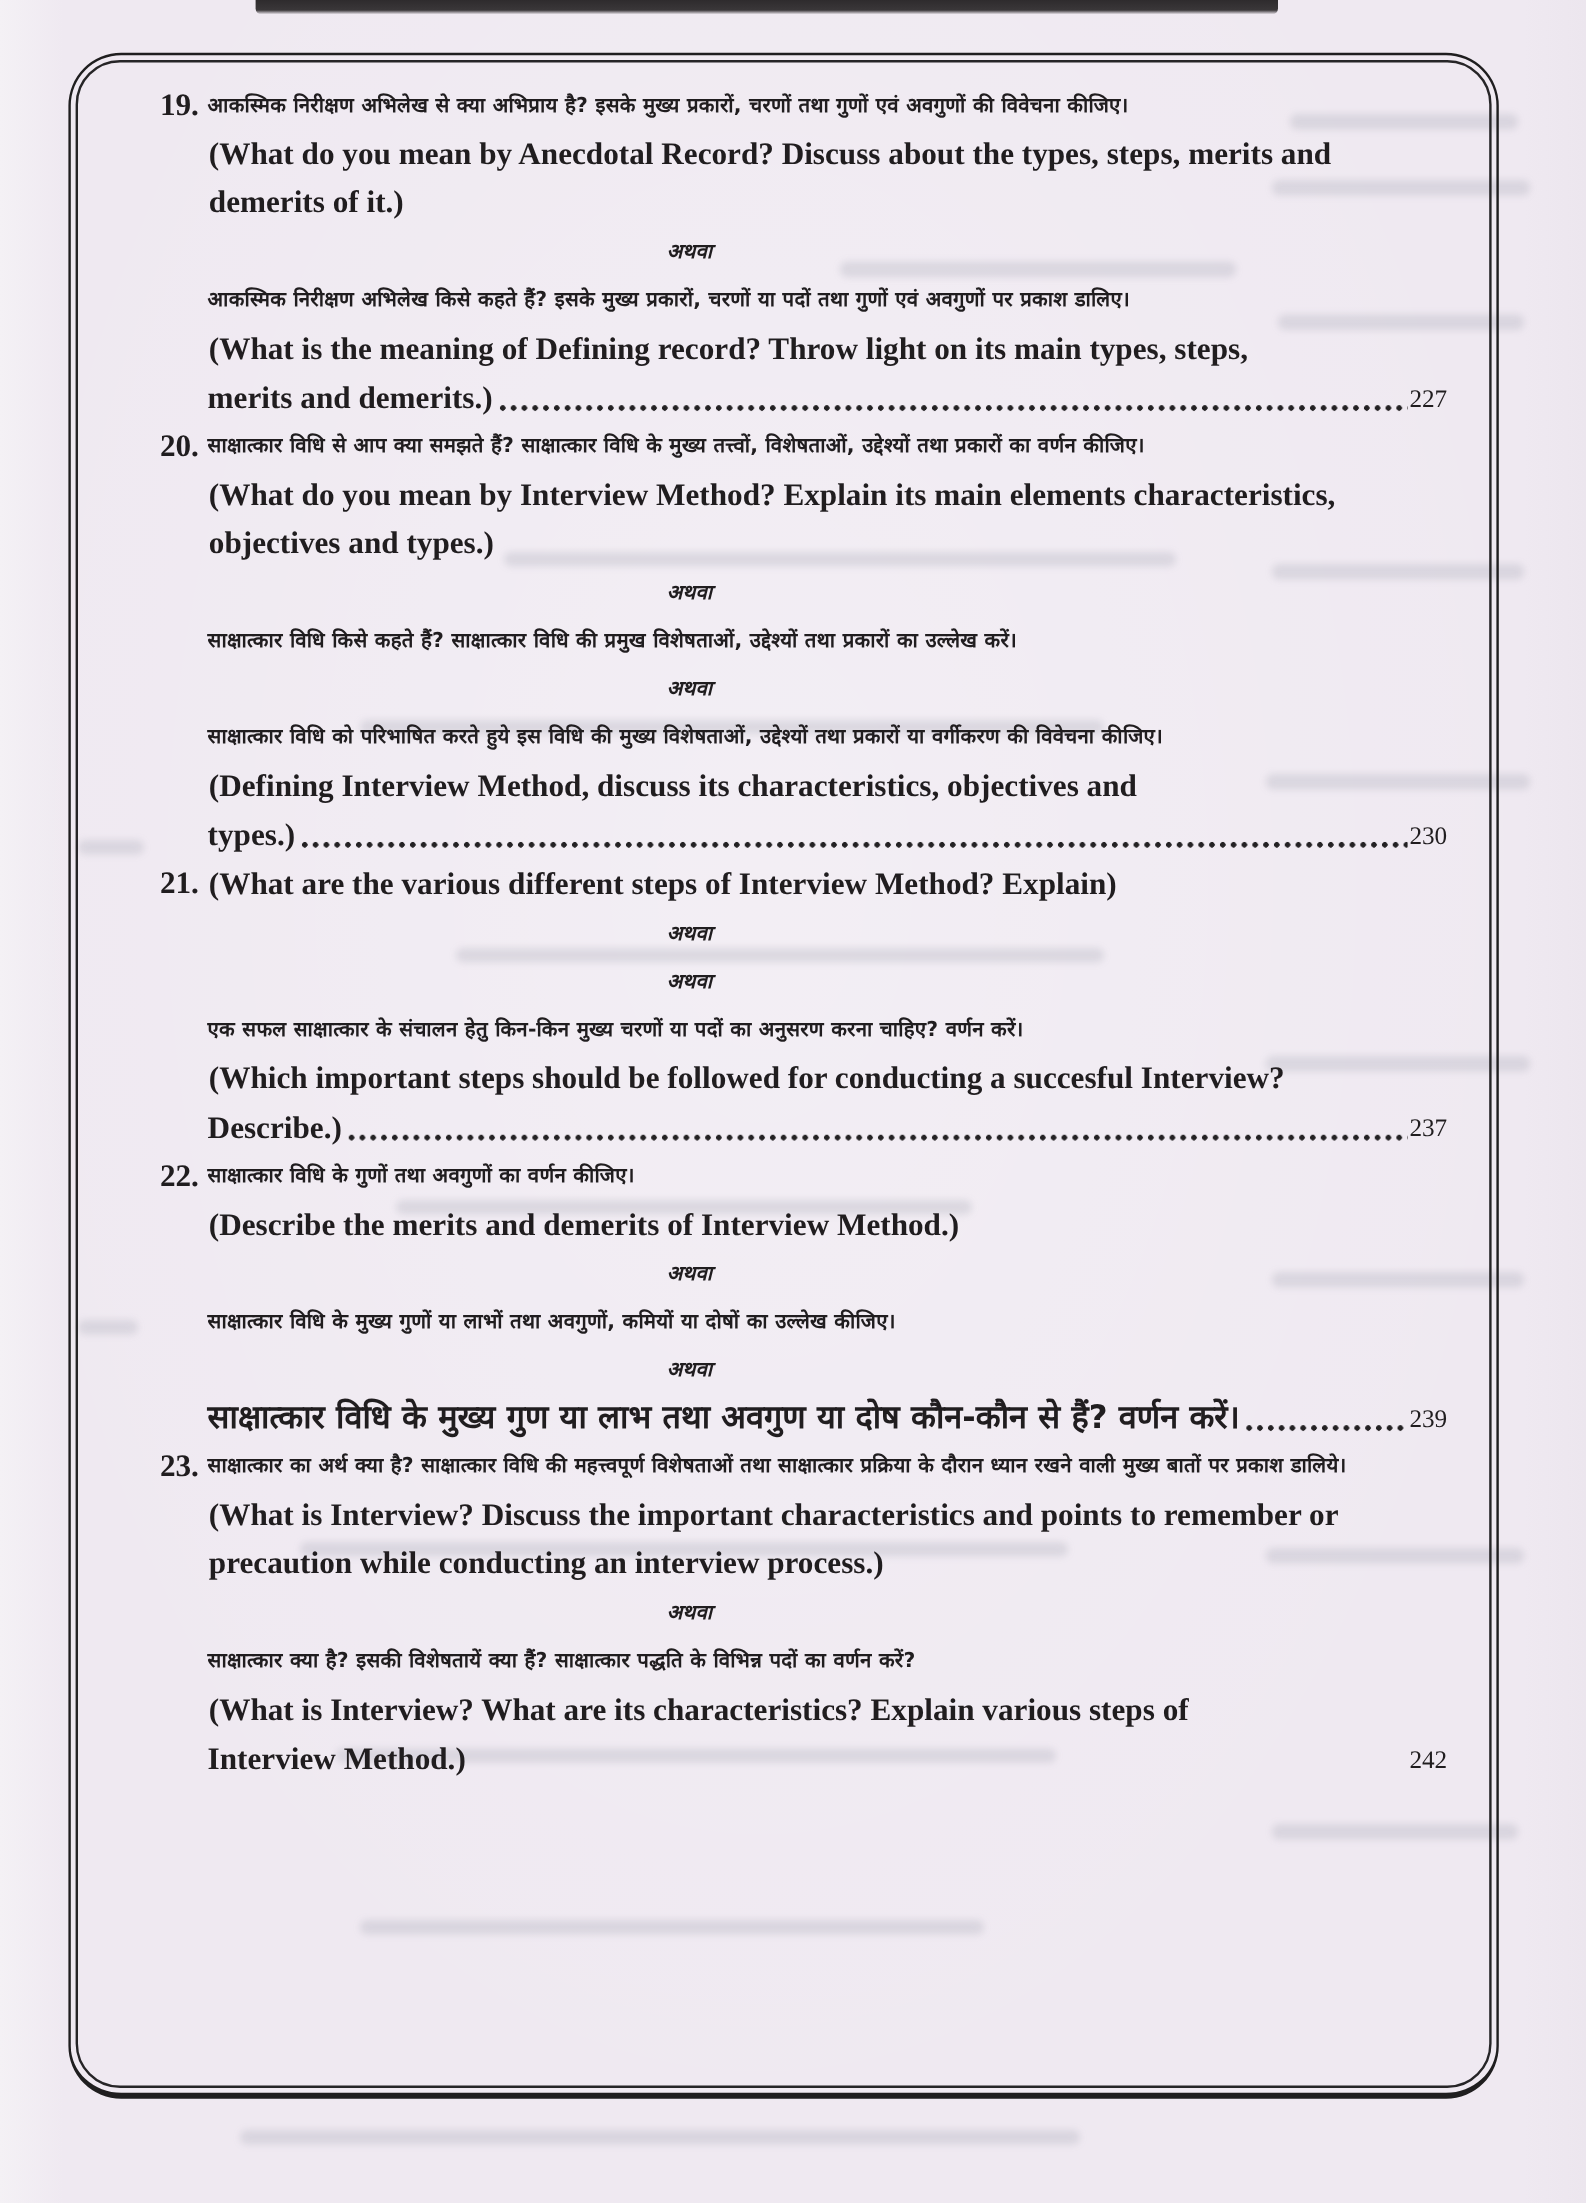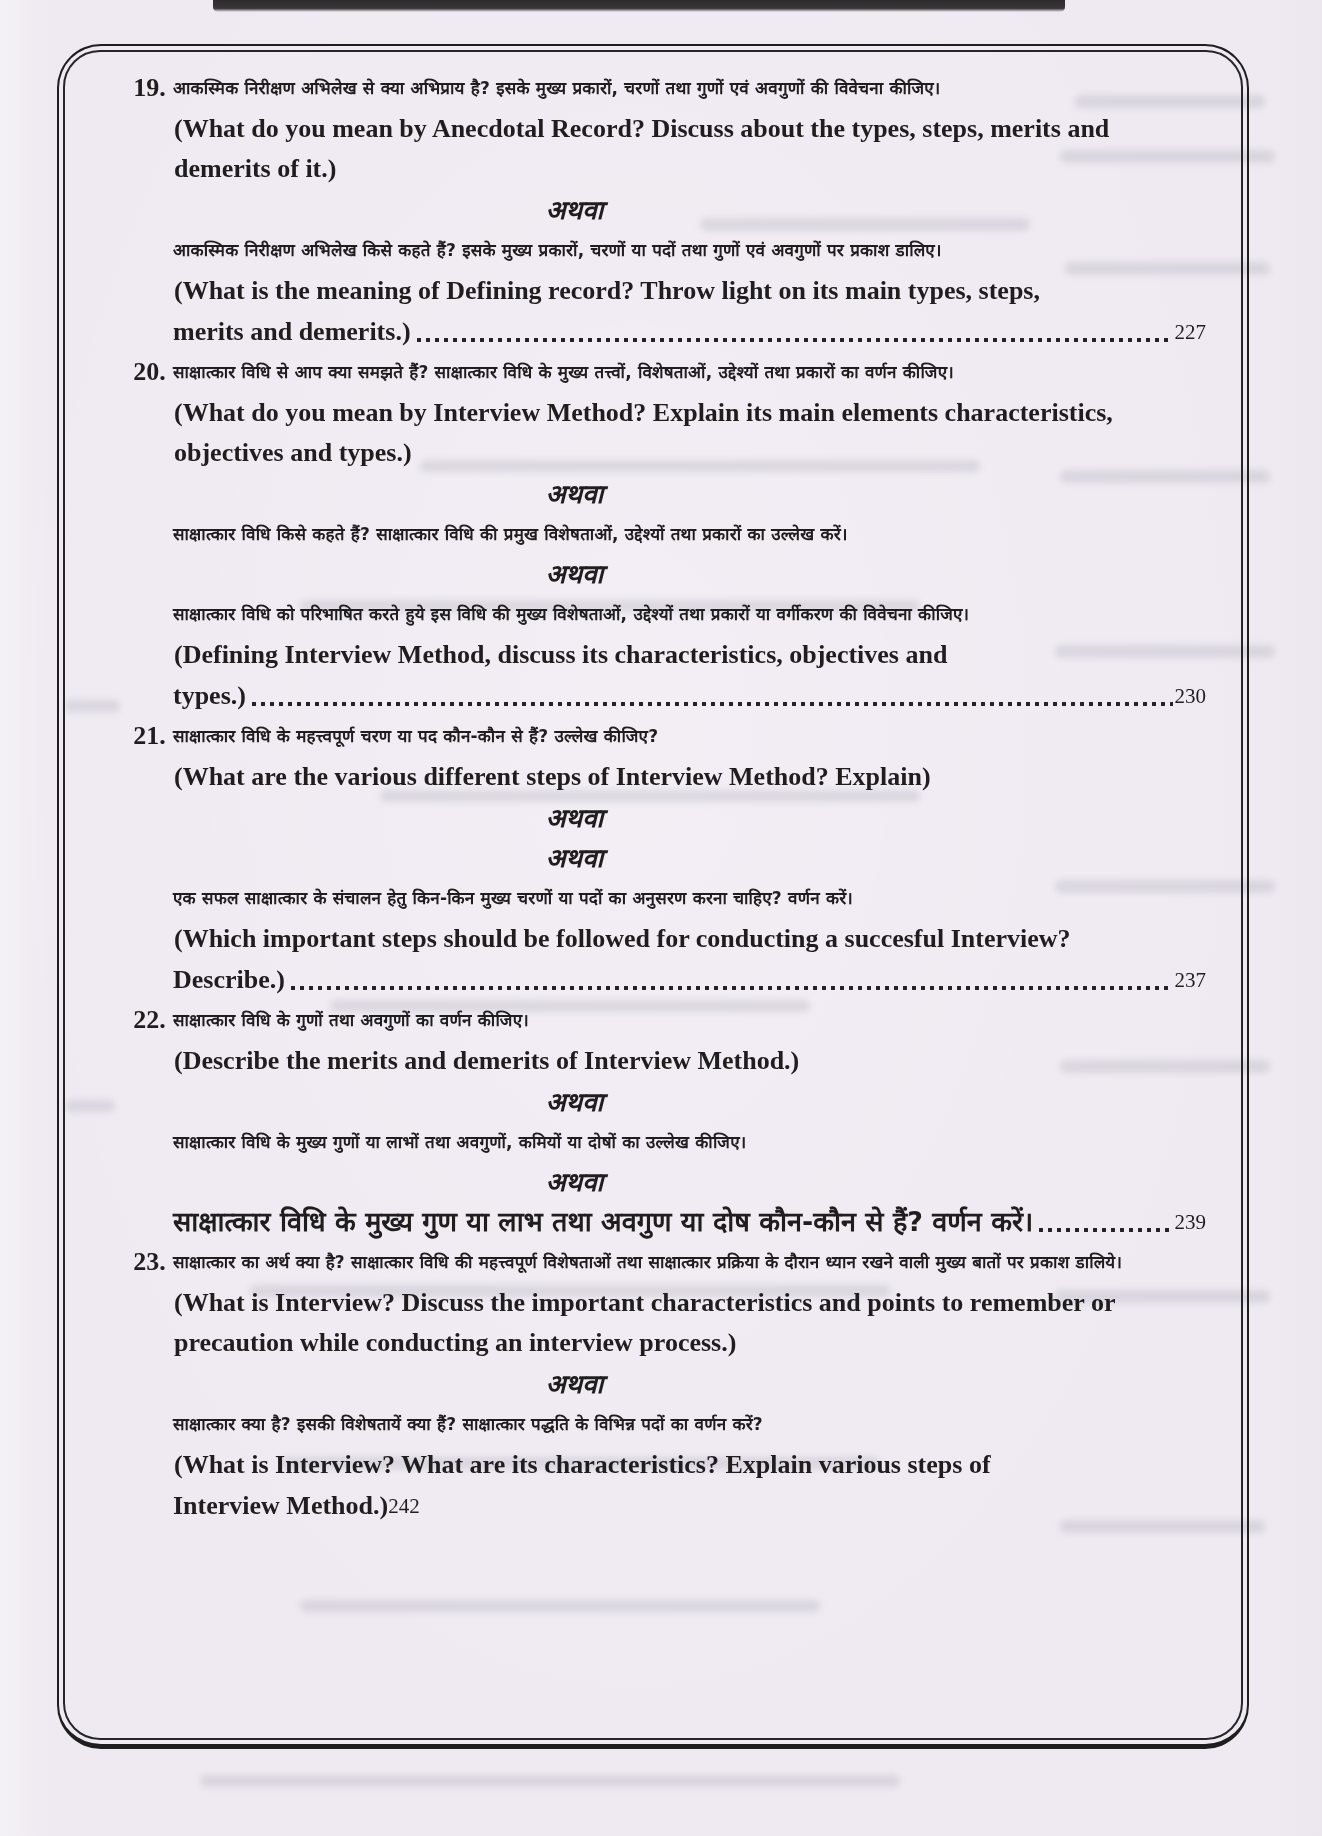--- a/index.html
+++ b/index.html
@@ -21,23 +21,23 @@
     border:2.5px solid #1f1e1f;border-bottom-width:5px;border-radius:44px;}
   .frame::after{content:"";position:absolute;inset:4px;border:2px solid #262527;border-radius:37px;}
   
   .content{position:absolute;left:126px;top:68px;width:1080px;}
   .question{display:flex;align-items:flex-start;}
   .qnum{width:47px;flex:0 0 47px;font-weight:bold;font-size:26px;line-height:40px;text-align:center;}
   .qbody{flex:1;min-width:0;}
   .hi{margin:0;font-family:"DejaVu Sans", sans-serif;font-size:17px;line-height:40px;
       font-weight:600;letter-spacing:0.2px;}
   .en{margin:1px;font-size:26px;line-height:40px;font-weight:bold;}
-  .or{margin:0;font-family:"DejaVu Sans", sans-serif;font-size:26px;line-height:40px;
+  .or{margin:0;font-family:"DejaVu Sans", sans-serif;font-size:17px;line-height:40px;
       font-weight:700;font-style:italic;text-align:center;padding-right:230px;}
-  .pageline{display:flex;align-items:flex-end;line-height:40px;}
+  .pageline{display:flex;align-items:flex-end;line-height:40px;justify-content:space-between;}
   .pageline .tail{white-space:nowrap;}
   .pageline .tail.hi-tail{font-family:"DejaVu Sans", sans-serif;font-size:27px;font-weight:600;}
   .pageline .tail.en-tail{font-size:26px;font-weight:bold;}
   .leader{flex:1;height:9px;margin:0 2px 7px 4px;
     background-image:radial-gradient(circle at 4px 4px,#232123 2.1px, rgba(0,0,0,0) 2.5px);
     background-size:9px 9px;background-repeat:repeat-x;background-position:left bottom;}
   .pgnum{font-size:21px;font-weight:normal;}
   
   .ghost{position:absolute;background:rgba(104,110,132,0.16);filter:blur(3px);
     border-radius:6px;pointer-events:none;}
@@ -99,21 +99,20 @@
         <div class="pageline">
           <span class="tail en-tail">types.)</span>
           <span class="leader"></span>
           <span class="pgnum">230</span>
         </div>
       </div>
     </div>
     <div class="question">
       <div class="qnum">21.</div>
       <div class="qbody">
-        <p class="hi">साक्षात्कार विधि के महत्त्वपूर्ण चरण या पद कौन-कौन से हैं? उल्लेख कीजिए?</p>
         <p class="en">(What are the various different steps of Interview Method? Explain)</p>
         <p class="or">अथवा</p>
         <p class="or">अथवा</p>
         <p class="hi">एक सफल साक्षात्कार के संचालन हेतु किन-किन मुख्य चरणों या पदों का अनुसरण करना चाहिए? वर्णन करें।</p>
         <p class="en">(Which important steps should be followed for conducting a succesful Interview?</p>
         <div class="pageline">
           <span class="tail en-tail">Describe.)</span>
           <span class="leader"></span>
           <span class="pgnum">237</span>
         </div>

